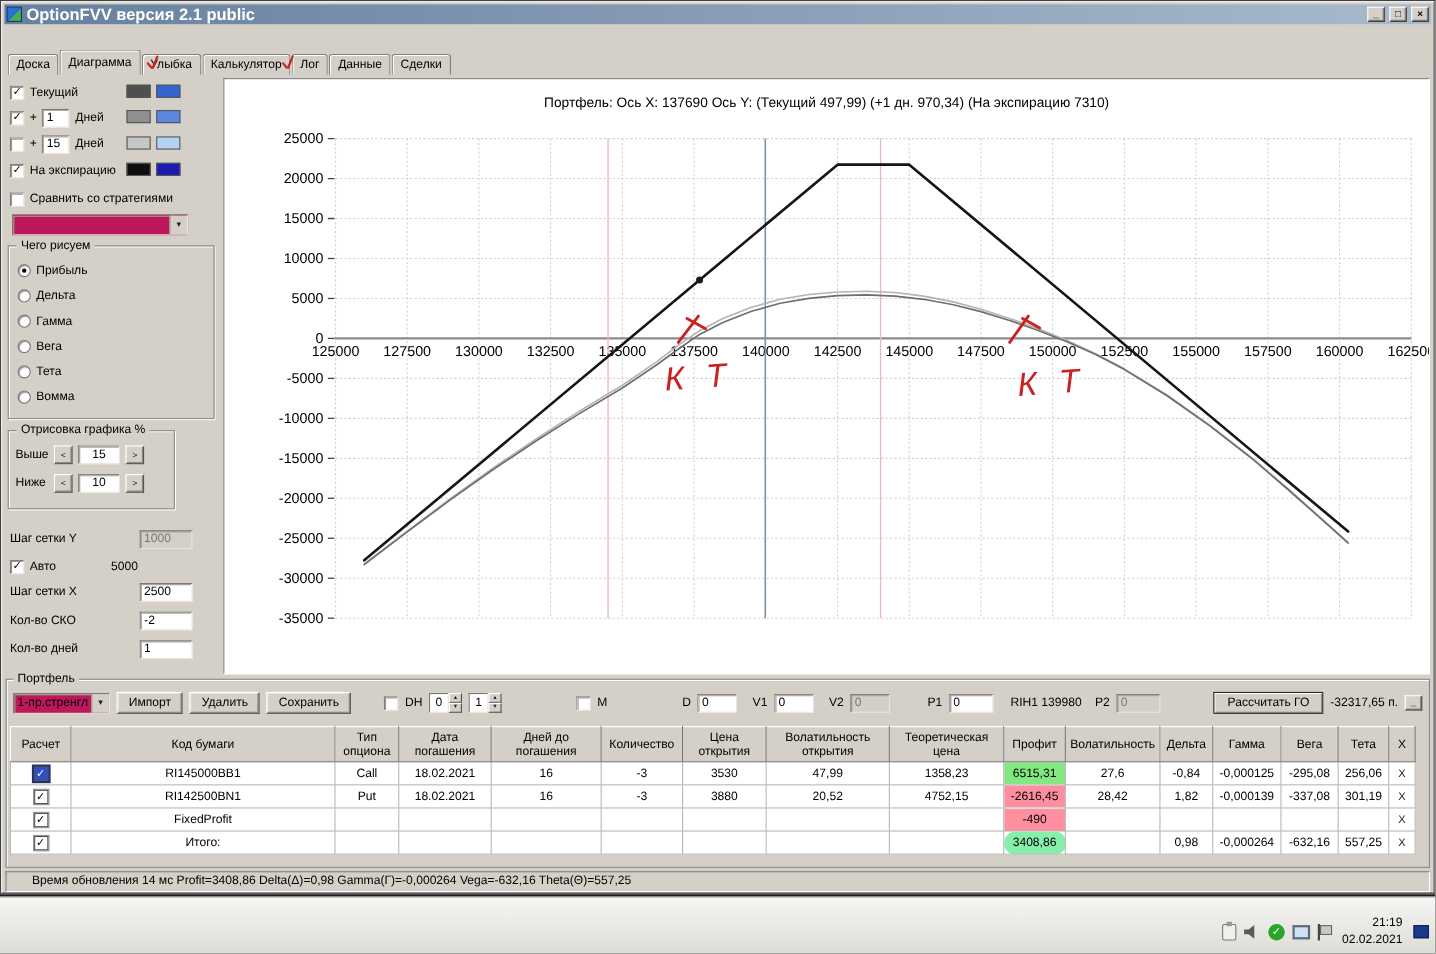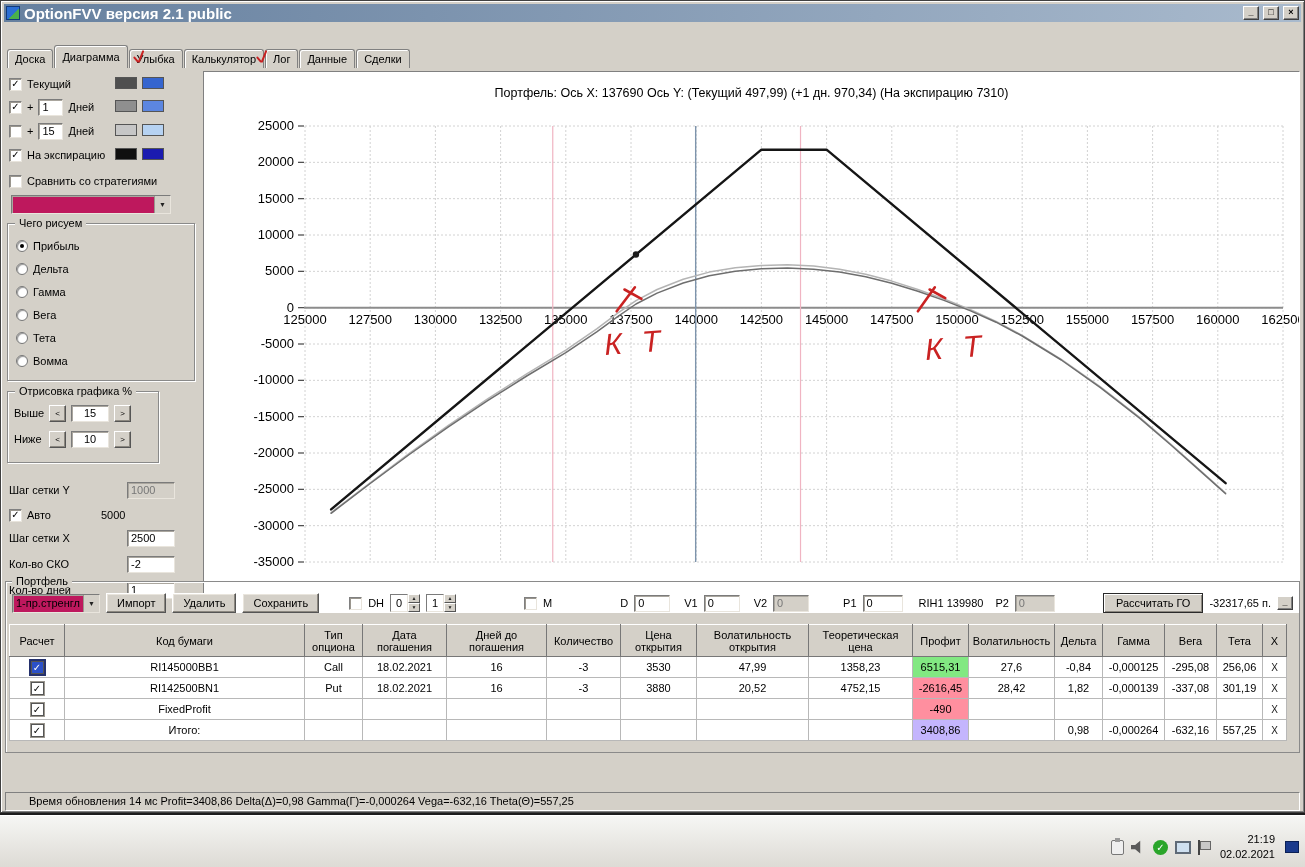--- a/index.html
+++ b/index.html
@@ -46,21 +46,21 @@
 .spin .spin-btns{display:flex;flex-direction:column;width:12px}
 .spin .spin-btns i{flex:1;background:#d4d0c8;border:1px solid;border-color:#fff #555 #555 #fff;font-size:5px;line-height:7px;text-align:center;color:#222}
 
 
 .chart-panel{position:absolute;left:202px;top:70px;width:1097px;height:542px;background:#fff;border:1px solid;border-color:#808080 #fff #fff #808080}
 .chart-title{position:absolute;left:0;top:14px;width:100%;text-align:center;font-size:12.5px;color:#000}
 #chart-svg{position:absolute;left:1px;top:38px}
 svg text{font-family:"Liberation Sans","DejaVu Sans",sans-serif}
 
 
-.portfolio-group{position:absolute;left:4px;top:580px;width:1295px;height:172px;border:1px solid #8a8a8a;box-shadow:inset 1px 1px 0 #fff}
+.portfolio-group{position:absolute;left:4px;top:616px;width:1295px;height:172px;border:1px solid #8a8a8a;box-shadow:inset 1px 1px 0 #fff}
 .portfolio-group>.legend{position:absolute;top:-7px;left:6px;background:#d4d0c8;padding:0 4px}
 .pctrl{position:absolute;left:6px;top:9px;right:6px;height:24px;display:flex;align-items:center;gap:6px;white-space:nowrap}
 .pbtn{background:#d4d0c8;border:1px solid;border-color:#fff #555 #555 #fff;box-shadow:inset -1px -1px 0 #8c8880,inset 1px 1px 0 #e9e5dd;padding:3px 10px;font:inherit;cursor:default}
 .pbtn.calc{border:1px solid #2a2a2a;box-shadow:inset 1px 1px 0 #fff,inset -1px -1px 0 #8c8880;padding:3px 12px}
 .lbl{white-space:nowrap}
 .grid-wrap{position:absolute;left:3px;top:42px}
 table.grid{border-collapse:collapse;table-layout:fixed;width:1277px;background:#fff}
 table.grid th{background:#d4d0c8;border:1px solid;border-color:#fff #777 #777 #fff;font-weight:normal;font-size:11px;white-space:pre-line;height:32px;padding:1px 2px;overflow:hidden}
 table.grid td{border:1px solid #b8b8b8;height:21px;text-align:center;padding:0 2px;overflow:hidden;white-space:nowrap}
 .gcb{width:13px;height:13px;display:inline-flex;align-items:center;justify-content:center;background:#fff;border:1px solid #555;box-shadow:0 0 0 1px #9a968e;font-size:10px}
@@ -490,21 +490,21 @@
                   <i>✓</i>
                 </span></td>
             <td>Итого:</td>
             <td></td>
             <td></td>
             <td></td>
             <td></td>
             <td></td>
             <td></td>
             <td></td>
-            <td style="background-color: #c4b5fd;">3408,86</td>
+            <td style="background-color: #86efac; border-radius: 10px;">3408,86</td>
             <td></td>
             <td>0,98</td>
             <td>-0,000264</td>
             <td>-632,16</td>
             <td>557,25</td>
             <td class="xcell">X</td>
           </tr>
         </tbody>
       </table>
     </div>

